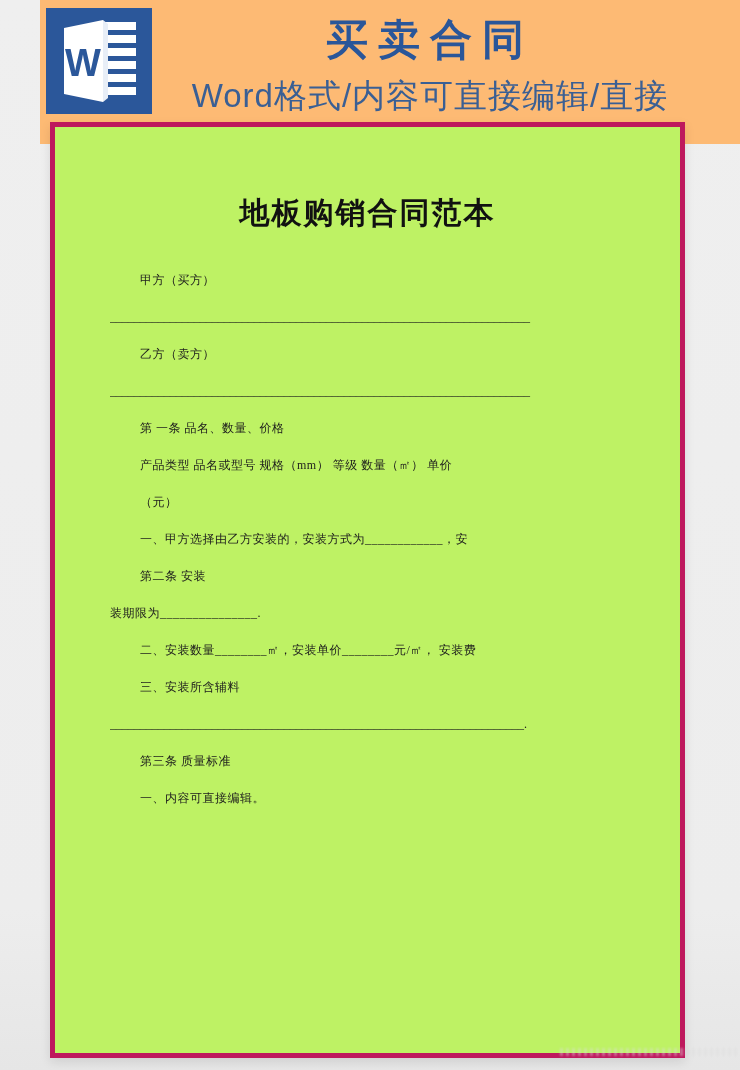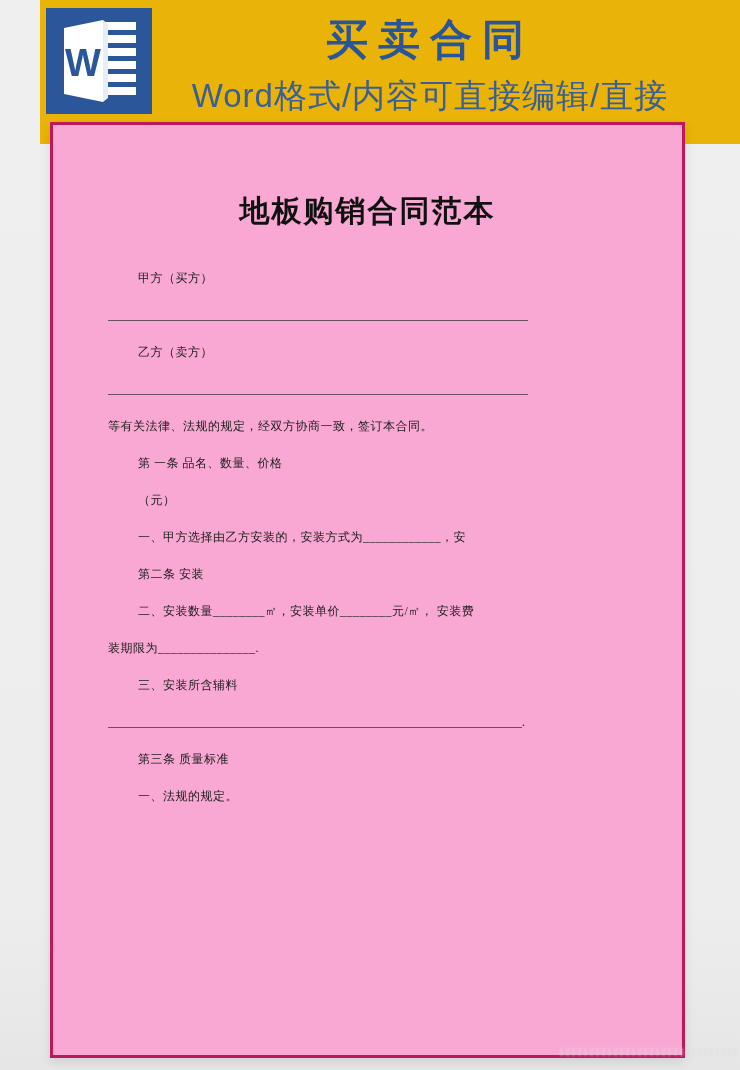--- a/index.html
+++ b/index.html
@@ -6,21 +6,21 @@
   html,body { width:740px; height:1070px; }
   body {
     position:relative;
     width:740px; height:1070px;
     background:linear-gradient(180deg,#efefef 0%,#ededed 85%,#e6e6e6 100%);
     font-family:"Liberation Sans", sans-serif;
     overflow:hidden;
   }
   .header-band {
     position:absolute; left:40px; top:0; width:700px; height:144px;
-    background:#eab308;
+    background:#fdba74;
   }
   .word-icon {
     position:absolute; left:46px; top:8px; width:106px; height:106px;
   }
   .header-text {
     position:absolute; left:150px; top:0; width:480px; height:118px;
     text-align:center;
   }
   .header-title {
     margin-top:12px;
@@ -28,22 +28,22 @@
     color:#2a5699;
     font-family:"Liberation Sans", sans-serif;
   }
   .header-subtitle {
     margin-top:6px;
     font-size:33px; letter-spacing:1px;
     color:#3a5f94;
   }
   .page {
     position:absolute; left:50px; top:122px; width:635px; height:936px;
-    background:#f9a8d4;
-    border:3px solid #be185d;
+    background:#bef264;
+    border:5px solid #be185d;
     box-shadow:0 4px 10px rgba(0,0,0,0.10);
   }
   .doc {
     padding:66px 55px 0 55px;
     font-family:"Liberation Serif","DejaVu Serif",serif;
     color:#1c1c1c;
   }
   .doc-title {
     text-align:center;
     font-size:30px; font-weight:bold;
@@ -95,28 +95,28 @@
 </div>
 
 <div class="page">
   <div class="doc">
     <div class="doc-title">地板购销合同范本</div>
     <div class="doc-body">
         <div class="doc-line indent">甲方（买方）</div>
         <div class="doc-line fill">______________________________________________________________________</div>
         <div class="doc-line indent">乙方（卖方）</div>
         <div class="doc-line fill">______________________________________________________________________</div>
-        <div class="doc-line flush">等有关法律、法规的规定，经双方协商一致，签订本合同。</div>
         <div class="doc-line indent">第 一条 品名、数量、价格</div>
+        <div class="doc-line indent">产品类型 品名或型号 规格（mm） 等级 数量（㎡） 单价</div>
         <div class="doc-line indent">（元）</div>
         <div class="doc-line indent">一、甲方选择由乙方安装的，安装方式为____________，安</div>
         <div class="doc-line indent">第二条 安装</div>
+        <div class="doc-line flush">装期限为_______________.</div>
         <div class="doc-line indent">二、安装数量________㎡，安装单价________元/㎡， 安装费</div>
-        <div class="doc-line flush">装期限为_______________.</div>
         <div class="doc-line indent">三、安装所含辅料</div>
         <div class="doc-line fill">_____________________________________________________________________.</div>
         <div class="doc-line indent">第三条 质量标准</div>
-        <div class="doc-line indent">一、法规的规定。</div>
+        <div class="doc-line indent">一、内容可直接编辑。</div>
       </div>
   </div>
 </div>
 
 <div class="watermark-strip"></div>
 
 </body></html>

